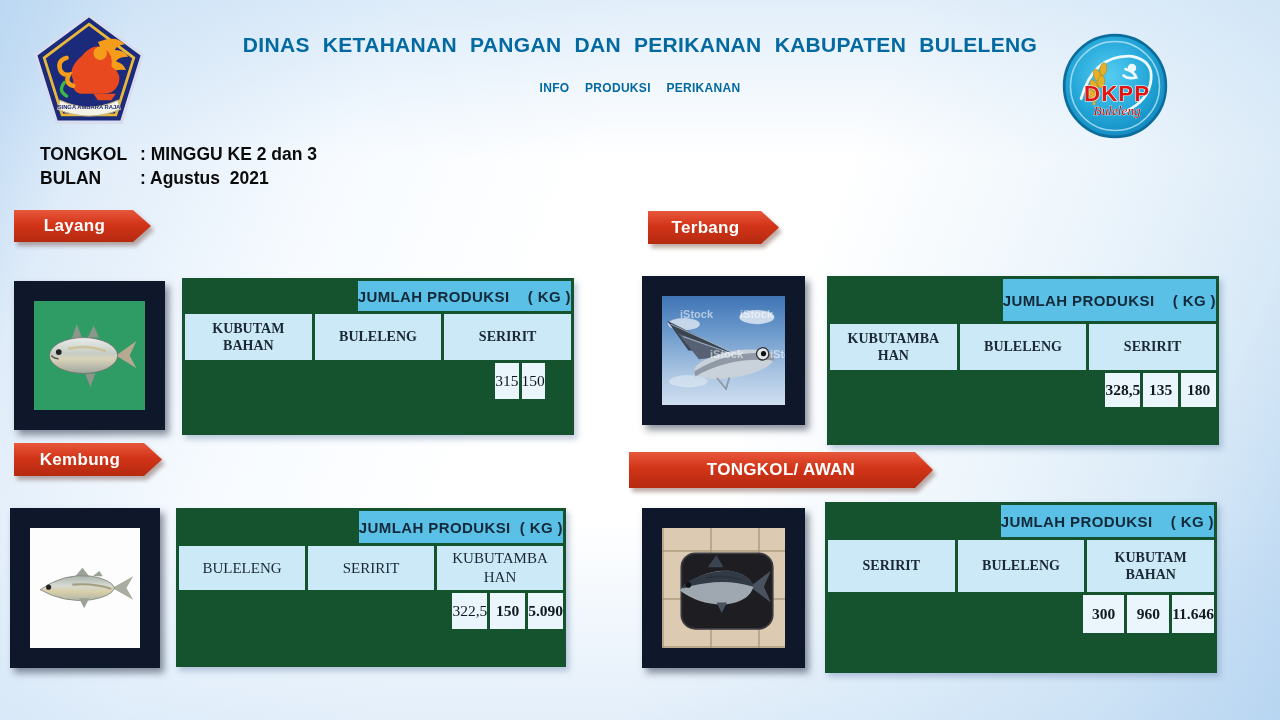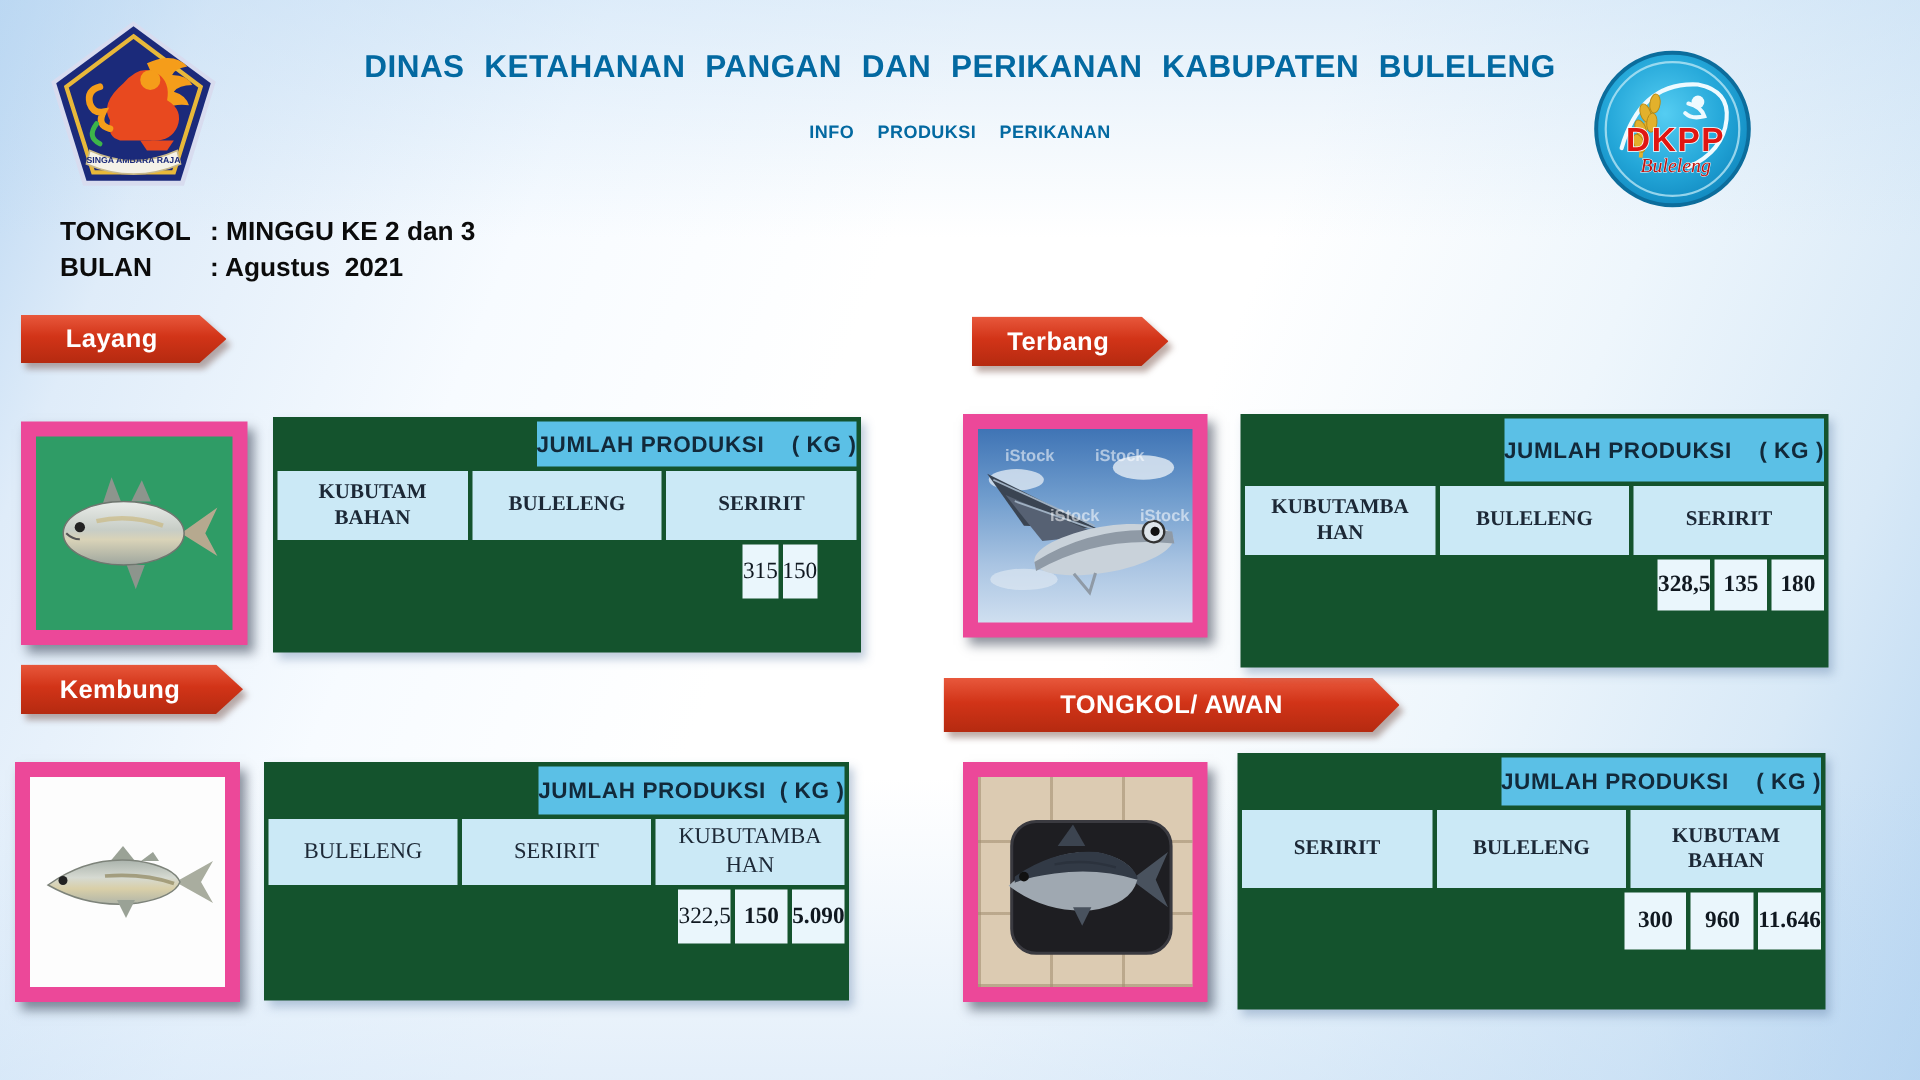--- a/index.html
+++ b/index.html
@@ -26,21 +26,21 @@
 
   
   .banner-wrap{position:absolute;filter:drop-shadow(3px 4px 2px rgba(110,70,60,.45));}
   .banner{display:flex;align-items:center;justify-content:center;
     color:#fff;font-weight:600;letter-spacing:.3px;
     padding-right:16px;box-sizing:border-box;
     background:linear-gradient(180deg,#e8583c 0%,#d23418 45%,#b52a10 100%);
     clip-path:polygon(0 0, calc(100% - 18px) 0, 100% 50%, calc(100% - 18px) 100%, 0 100%);}
 
   
-  .photo{position:absolute;background:#ec4899;padding:10px;box-sizing:border-box;
+  .photo{position:absolute;background:#0f172a;padding:20px;box-sizing:border-box;
     box-shadow:4px 5px 7px rgba(30,40,60,.5);}
   .photo-inner{width:100%;height:100%;position:relative;overflow:hidden;}
   .ph-green{background:#2f9c66;}
   .ph-white{background:#fdfdfd;}
   .ph-sky{background:linear-gradient(180deg,#3f74b5 0%,#6f9ccd 35%,#a9c4e2 70%,#cfdff0 100%);}
   .ph-tile{background:
     repeating-linear-gradient(90deg, rgba(160,140,110,.55) 0 2px, transparent 2px 48px),
     repeating-linear-gradient(0deg, rgba(160,140,110,.55) 0 2px, transparent 2px 48px),
     #dccbb2;}
   .watermark{position:absolute;color:rgba(255,255,255,.55);font-size:11px;font-weight:bold;}

